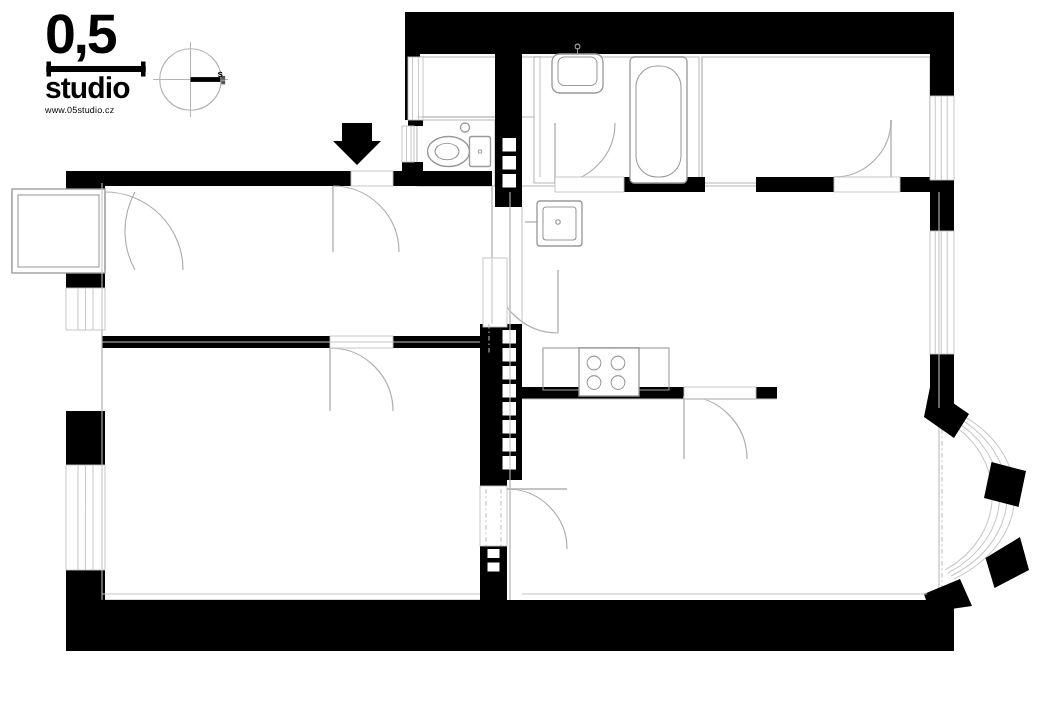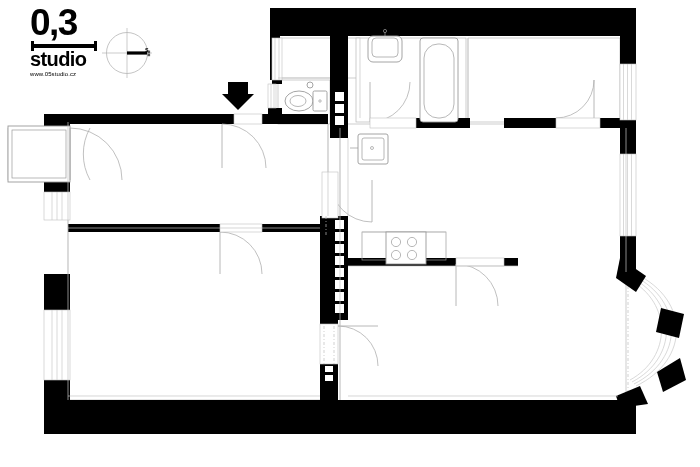--- a/index.html
+++ b/index.html
@@ -128,21 +128,21 @@
   .dashline  { stroke: #bdbdbd; stroke-width: 0.7; fill: none;
                stroke-dasharray: 3 2 1 2; }
   .arrow     { fill: #000000; }
 </style>
 </head>
 <body>
 
 <div id="header">
 
   <div id="logo">
-    <span id="logo-number">0,3</span>
+    <span id="logo-number">0,5</span>
     <div id="logo-rule"></div>
     <span id="logo-word">studio</span>
     <span id="logo-url">www.05studio.cz</span>
   </div>
 
 
   <div id="compass">
     <svg width="62" height="54" viewBox="0 0 62 54">
       <circle cx="27" cy="27" r="20.5" fill="none" stroke="#b5b5b5" stroke-width="0.8"></circle>
       <line x1="27" y1="2" x2="27" y2="52" stroke="#b5b5b5" stroke-width="0.7"></line>

